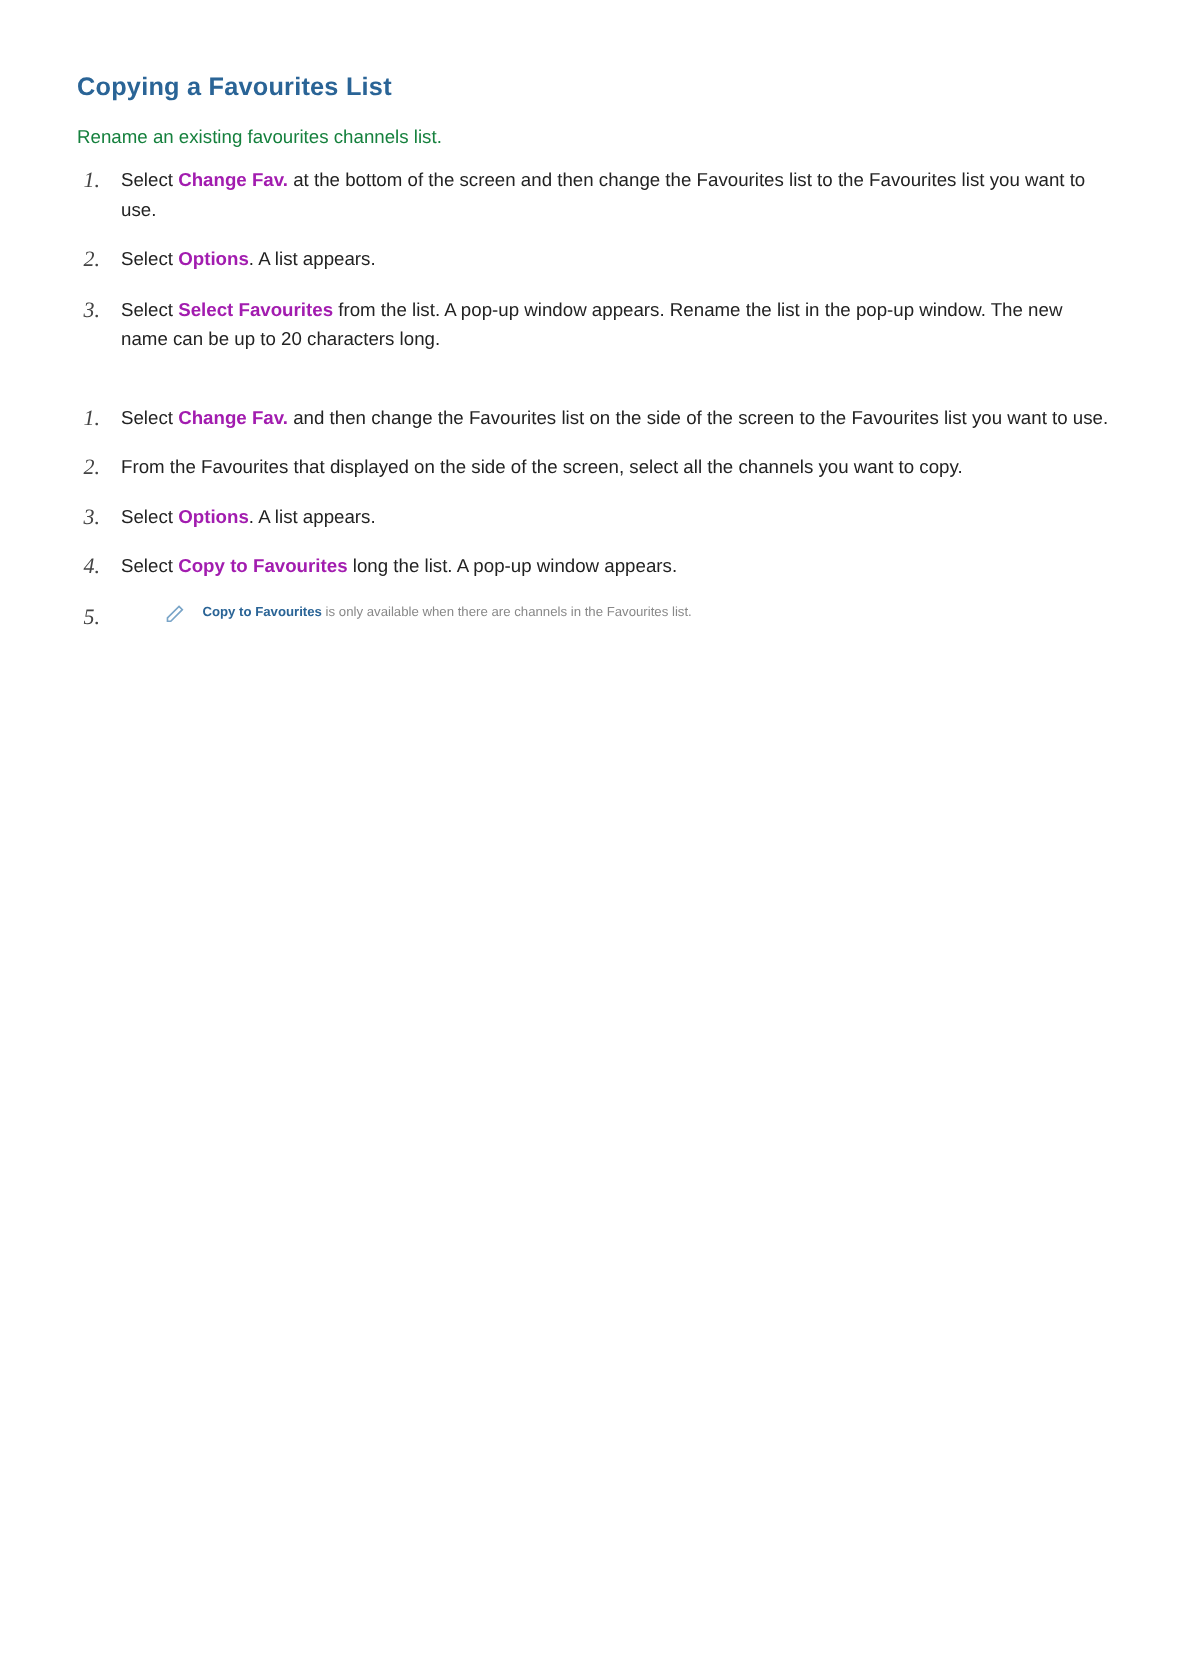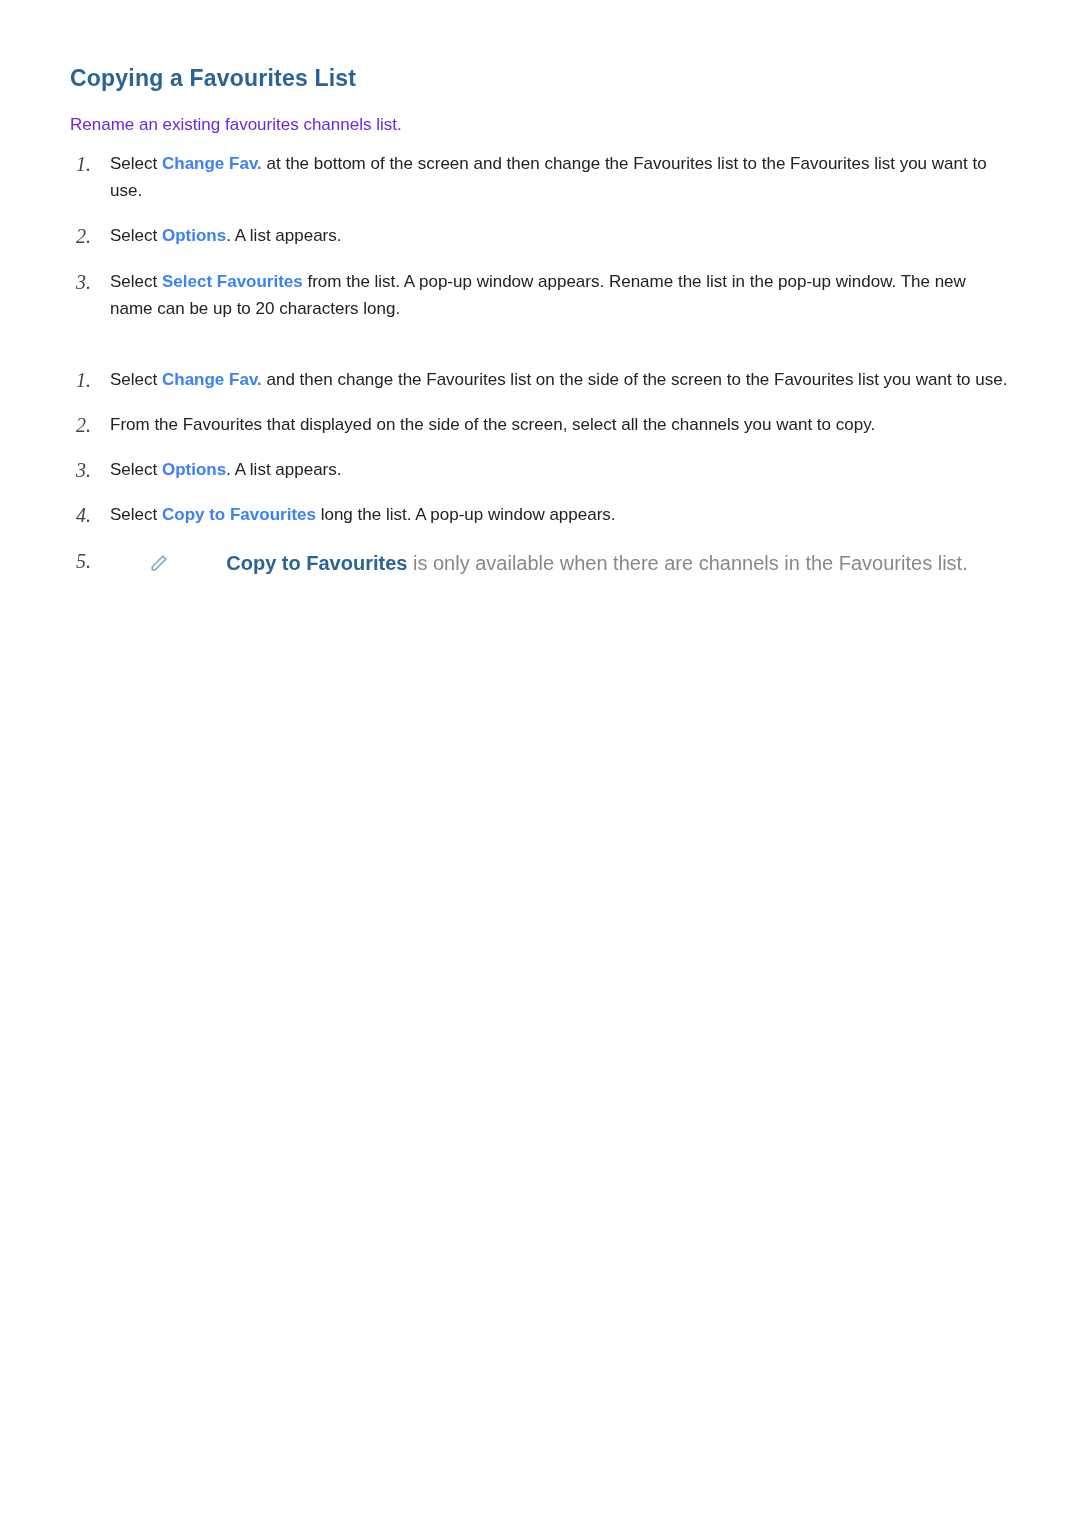--- a/index.html
+++ b/index.html
@@ -17,21 +17,21 @@
       line-height: 1.6;
     }
     h2 {
       color: #2a6496;
       font-size: 23px;
       font-weight: 600;
       margin-bottom: 14px;
       letter-spacing: 0.2px;
     }
     .intro {
-      color: #6d28d9;
+      color: #15803d;
       margin-bottom: 12px;
     }
     ol {
       list-style: none;
       padding-left: 0;
       margin-bottom: 40px;
     }
     ol li {
       position: relative;
       padding-left: 40px;
@@ -41,30 +41,29 @@
     .num {
       position: absolute;
       left: 6px;
       top: -2px;
       font-style: italic;
       font-family: Georgia, serif;
       font-size: 20px;
       color: #444;
     }
     .keyword {
-      color: #3b82f6;
+      color: #a21caf;
       font-weight: 600;
     }
     .note {
       position: relative;
       padding-left: 74px;
       margin-top: 14px;
       color: #888;
-      font-size: 20px;
-      text-align: center;
+      font-size: 12px;
     }
     .note-icon {
       position: absolute;
       left: 40px;
       top: 2px;
     }
     .note-icon svg {
       width: 18px;
       height: 18px;
     }

